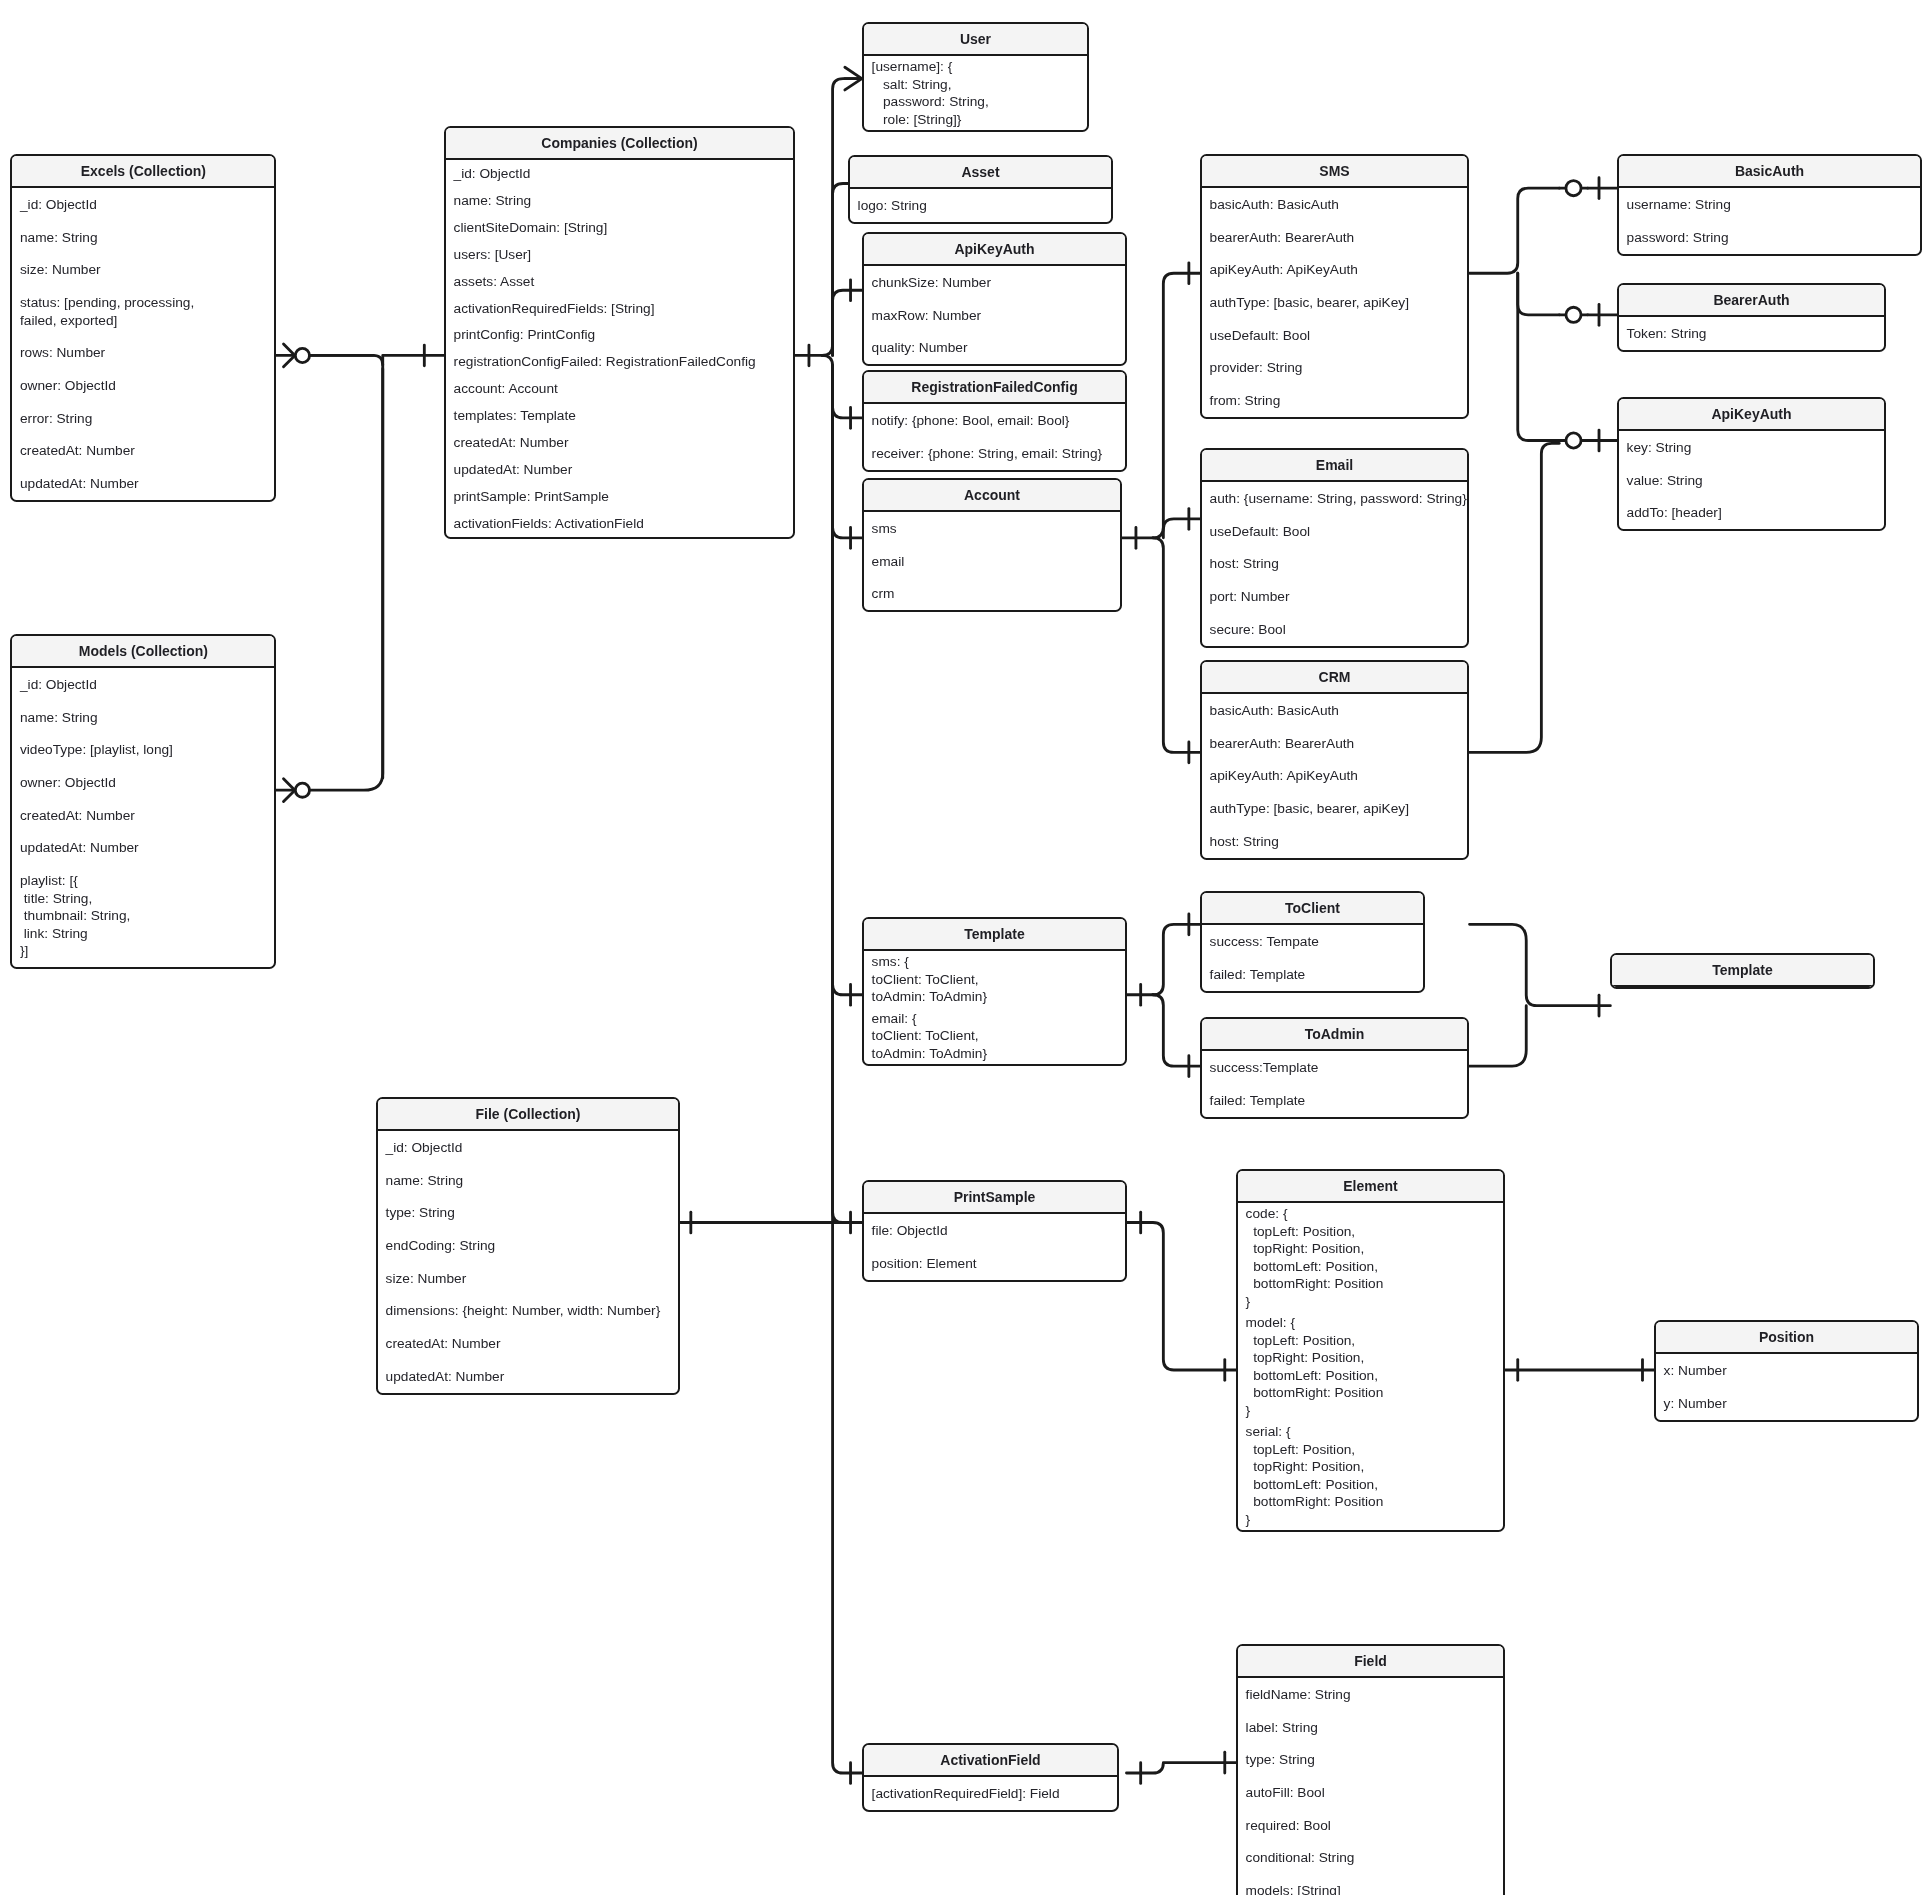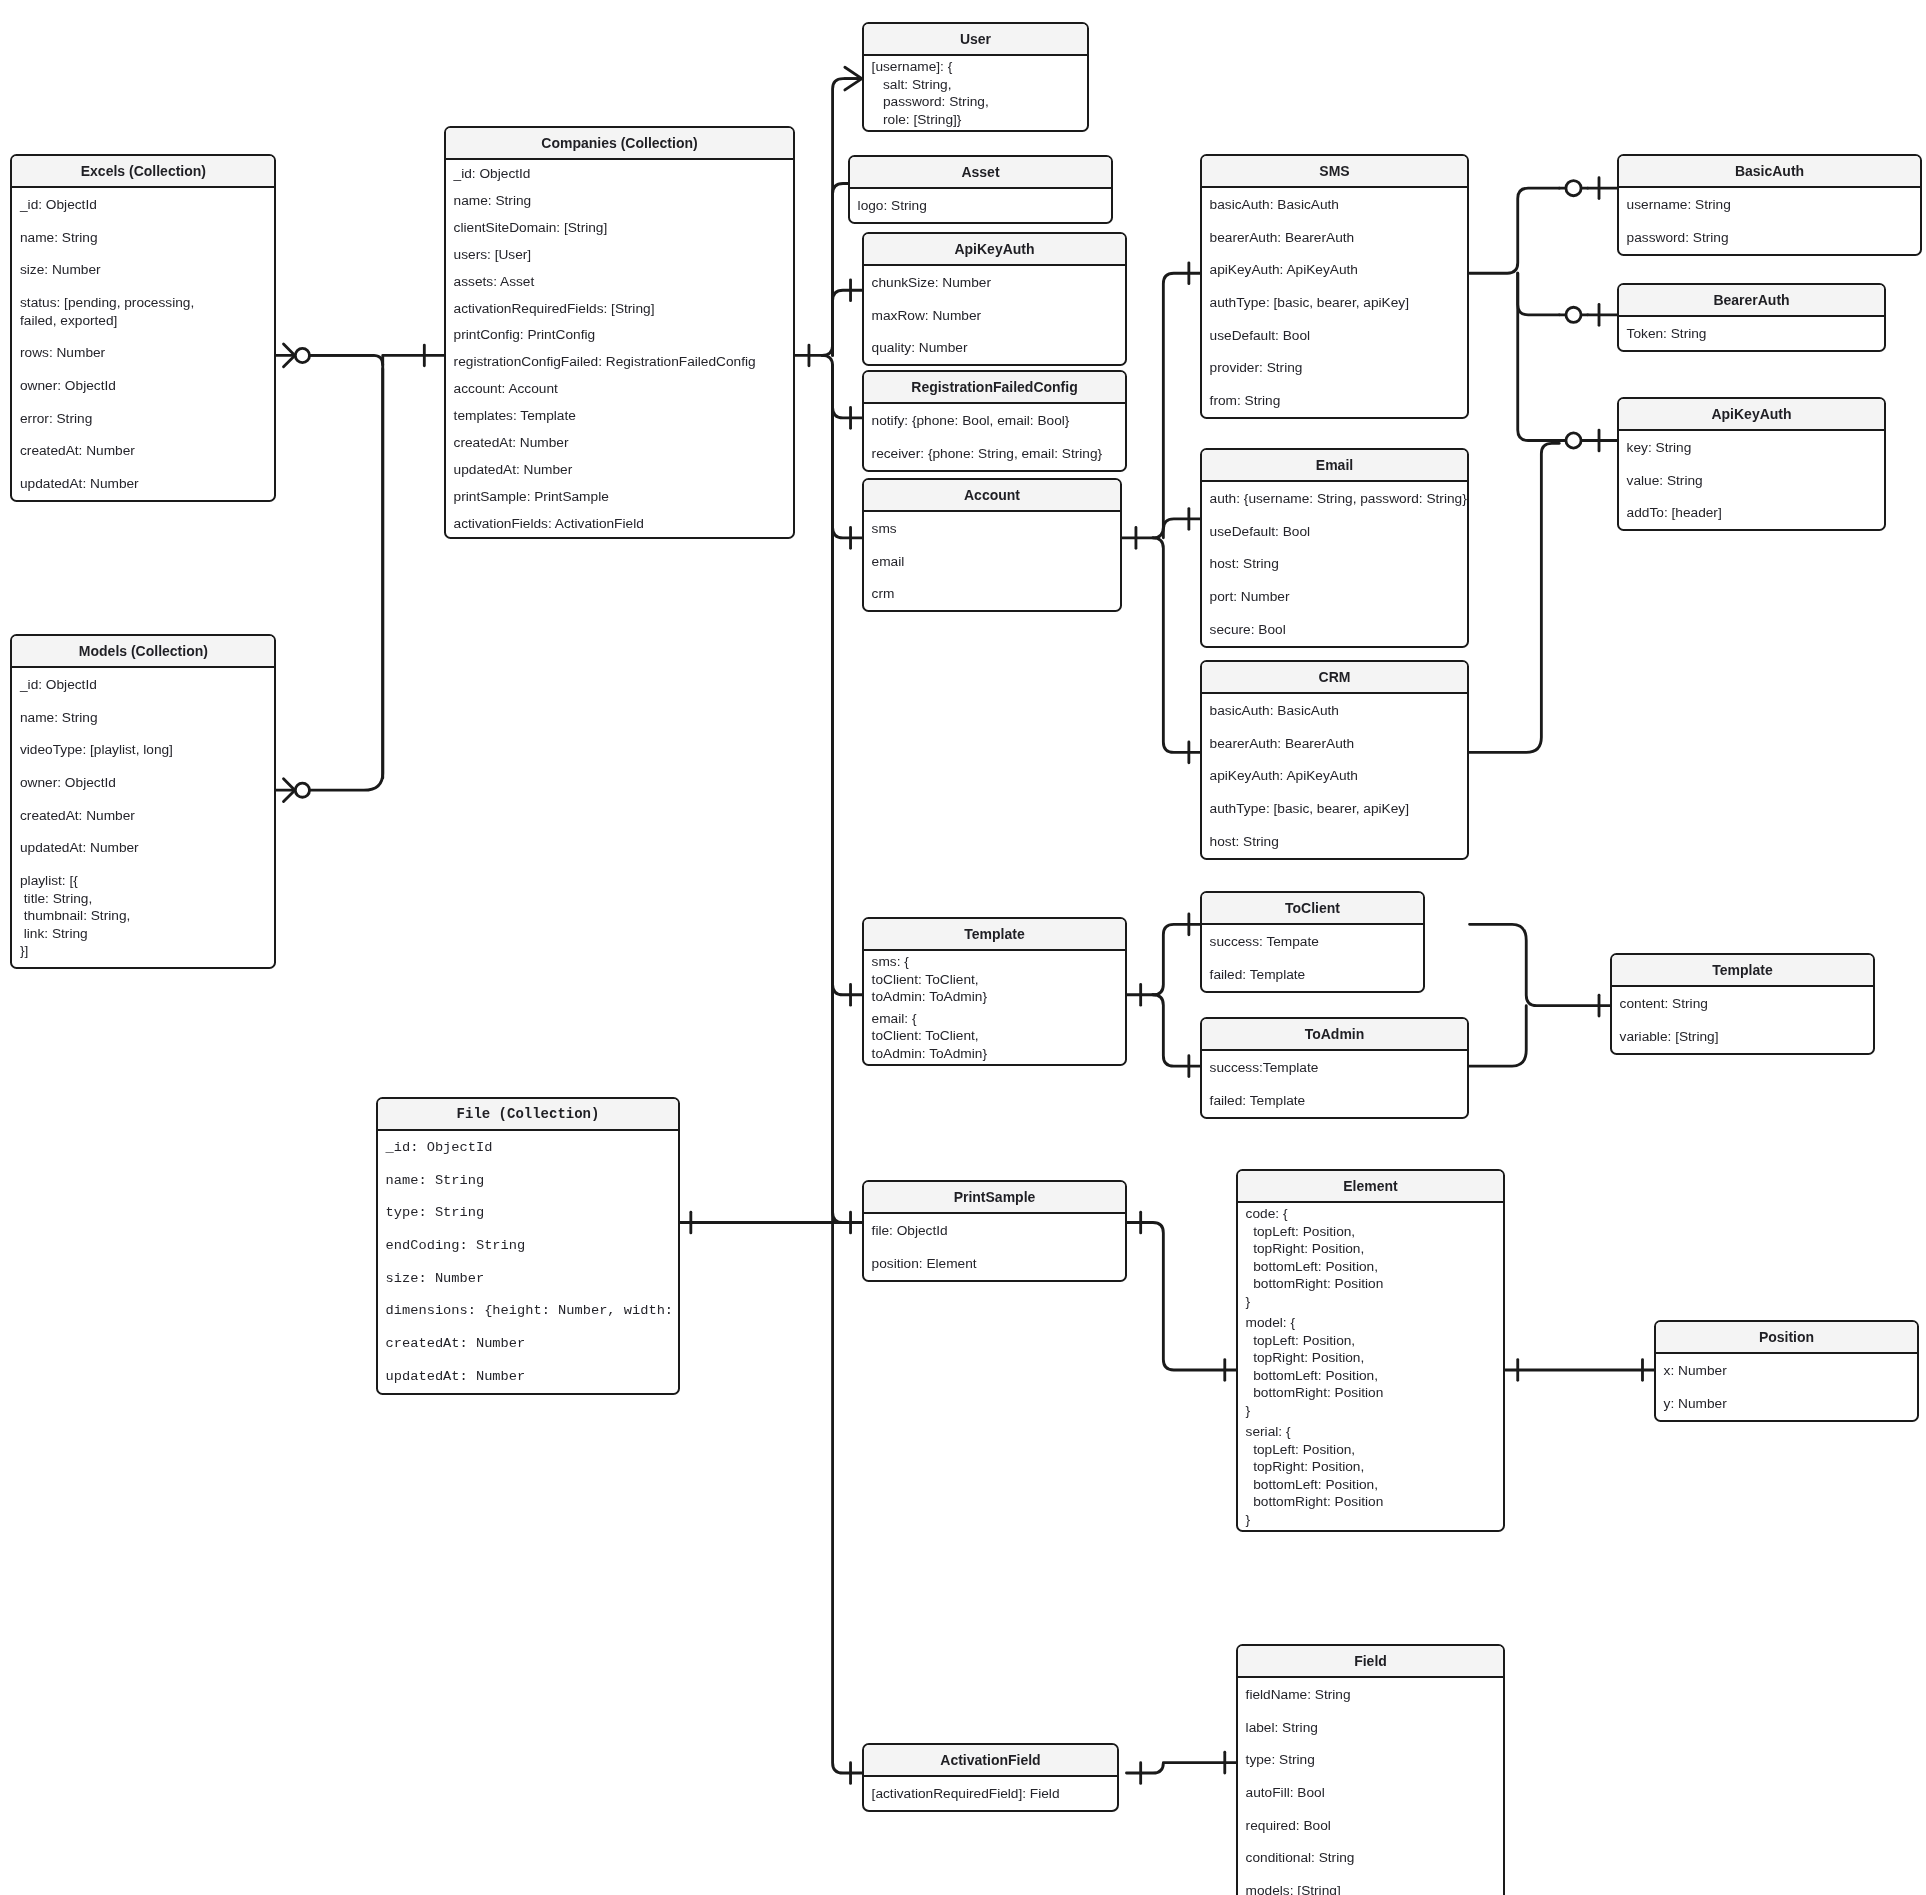--- a/index.html
+++ b/index.html
@@ -308,26 +308,22 @@
     </div>
     <div class="entity" style="left: 1200px; top: 1017px; width: 269px;">
       <div class="ehead">ToAdmin</div>
       <div class="ebody">
         <div class="erow">success:Template</div>
         <div class="erow">failed: Template</div>
       </div>
     </div>
     <div class="entity" style="left: 1610px; top: 953px; width: 265px;">
       <div class="ehead">Template</div>
-      <div class="ebody">
-        <div class="erow">content: String</div>
-        <div class="erow">variable: [String]</div>
-      </div>
-    </div>
-    <div class="entity" style="left: 376px; top: 1097px; width: 304px; font-family: Liberation Mono, monospace;">
+    </div>
+    <div class="entity" style="left: 376px; top: 1097px; width: 304px;">
       <div class="ehead">File (Collection)</div>
       <div class="ebody">
         <div class="erow">_id: ObjectId</div>
         <div class="erow">name: String</div>
         <div class="erow">type: String</div>
         <div class="erow">endCoding: String</div>
         <div class="erow">size: Number</div>
         <div class="erow">dimensions: {height: Number, width: Number}</div>
         <div class="erow">createdAt: Number</div>
         <div class="erow">updatedAt: Number</div>

